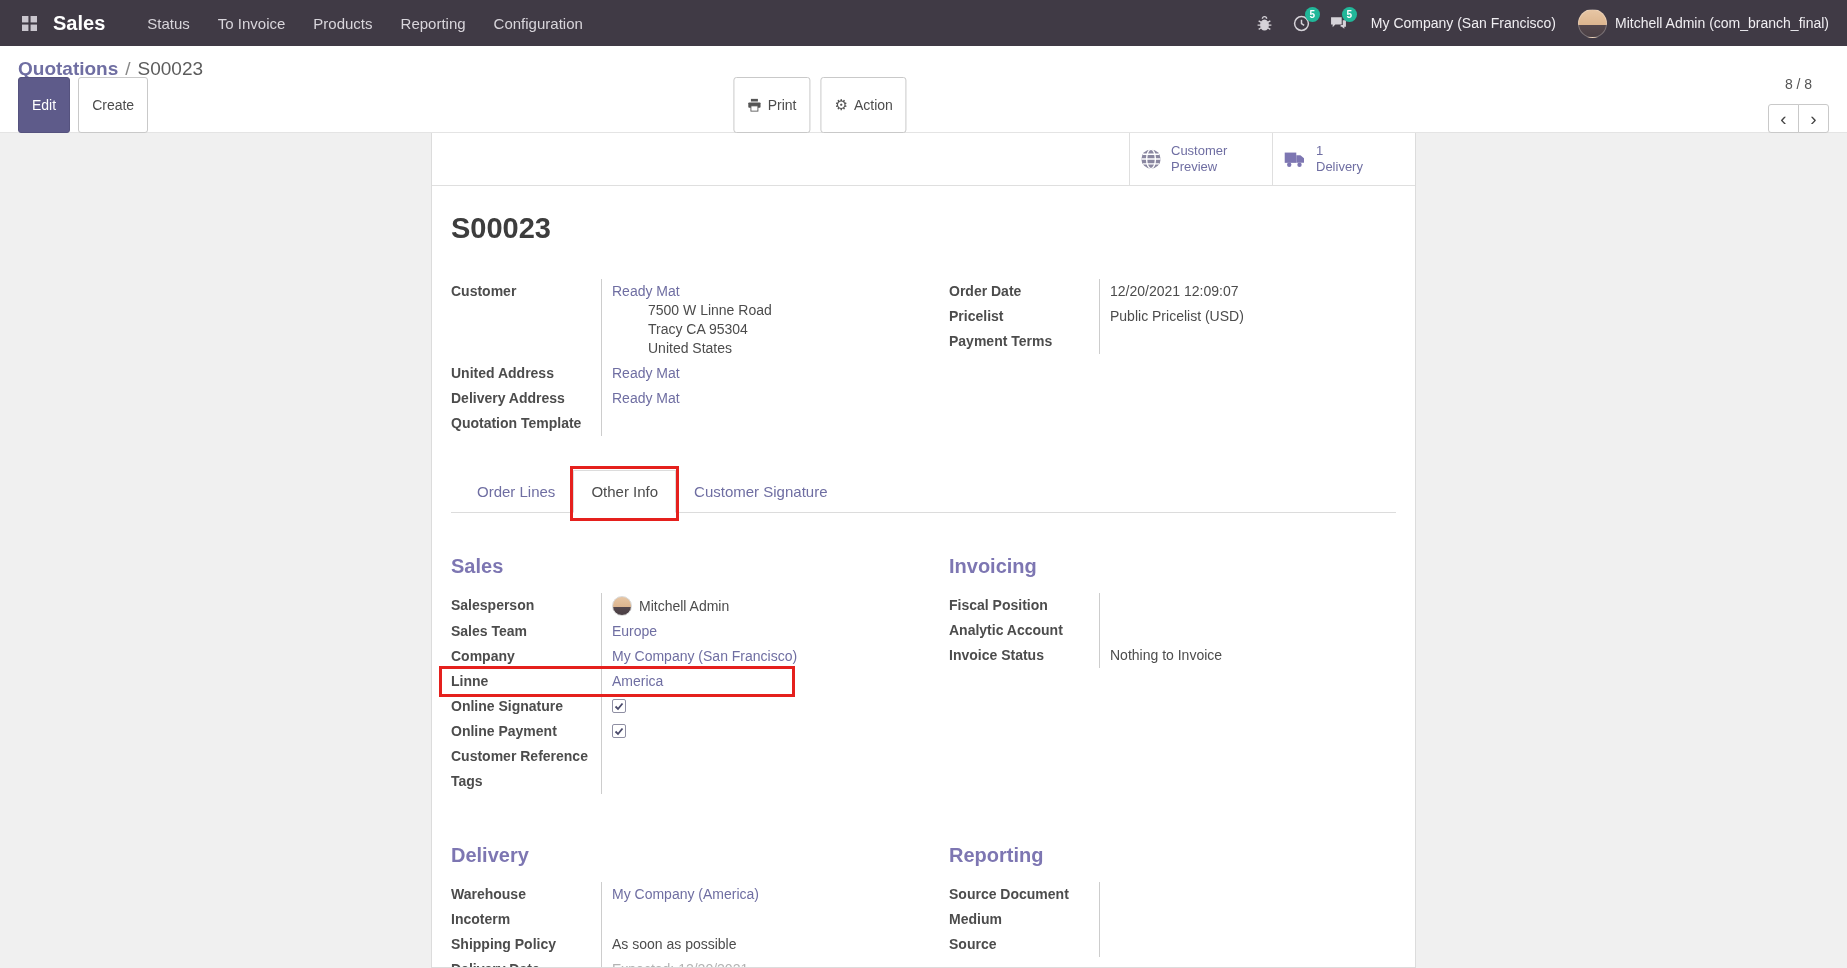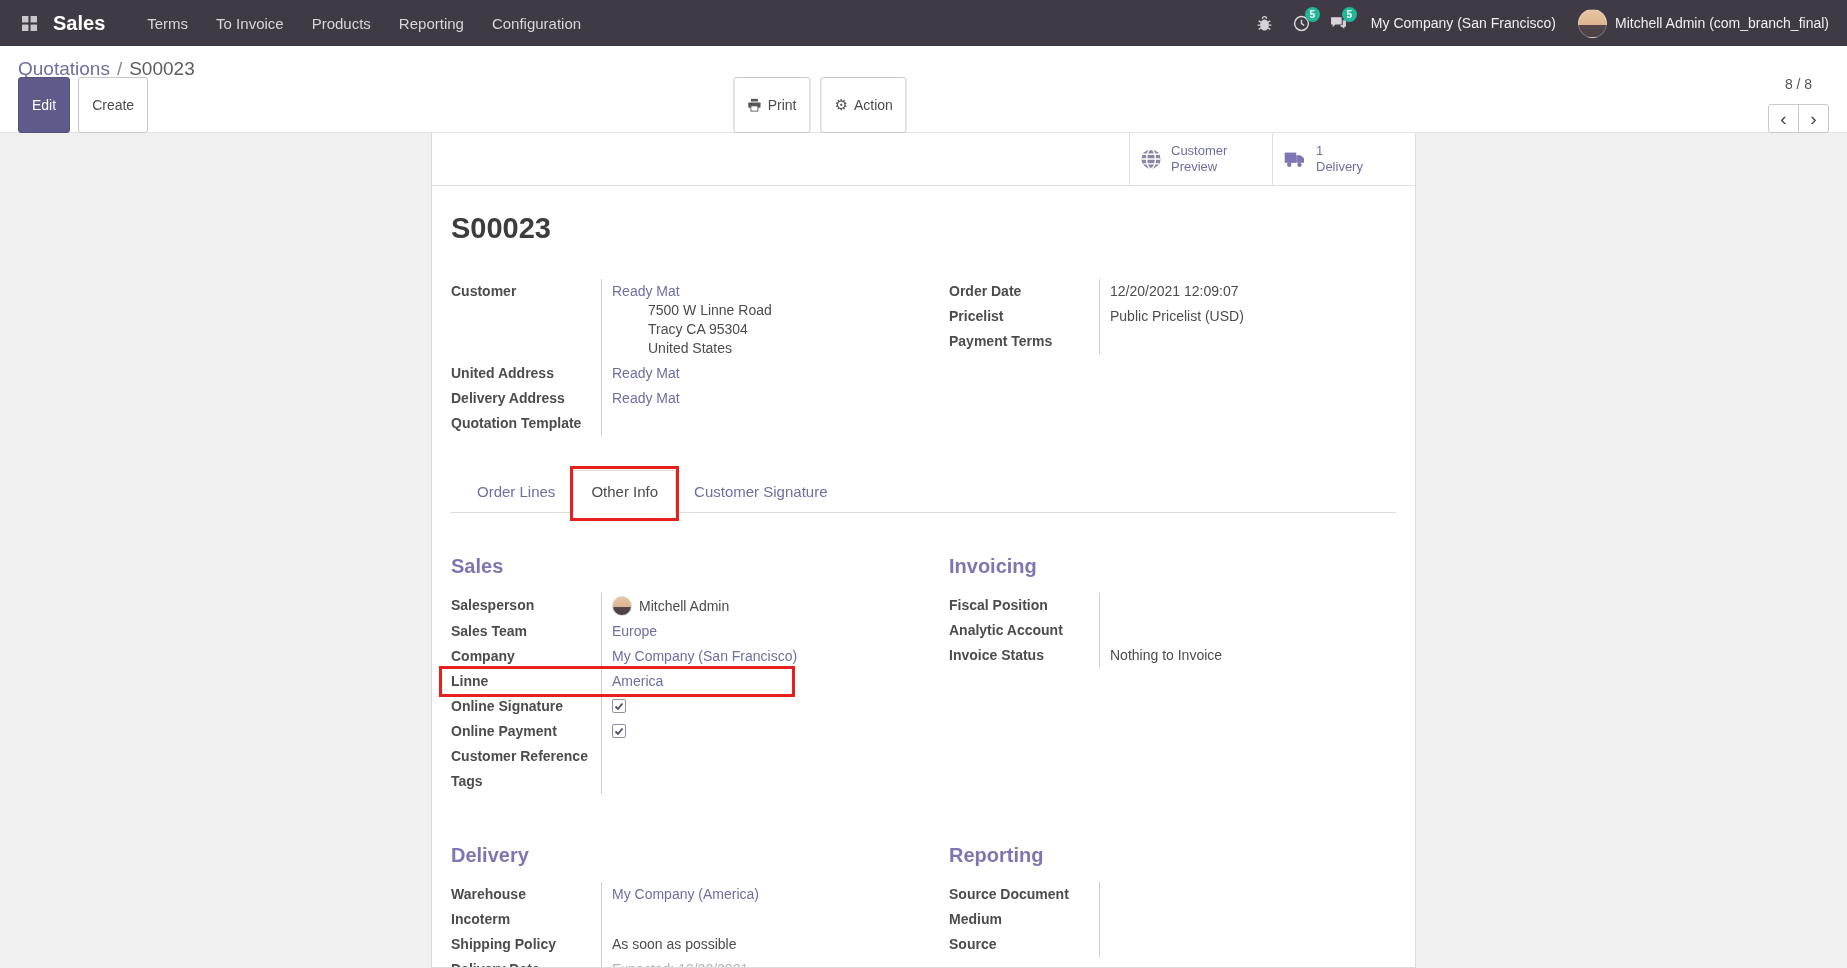--- a/index.html
+++ b/index.html
@@ -32,21 +32,21 @@
   .avatar {
     display:inline-block; border-radius:50%; overflow:hidden;
     background:linear-gradient(180deg,#e7c6a4 0%,#dcb58f 54%,#55484d 54%,#4a3f44 100%);
     border:1px solid rgba(255,255,255,.25);
   }
   .avatar.lg { width:29px; height:29px; }
   .avatar.sm { width:20px; height:20px; border-color:#d9d9d9; }
   
   .control-panel { background:#fff; padding:12px 18px 12px 18px; flex:0 0 auto; border-bottom:1px solid #e4e4e4; }
   .breadcrumb { font-size:19px; margin-bottom:9px; }
-  .breadcrumb a { color:#6f6ea2; text-decoration:none; cursor:pointer; }
+  .breadcrumb a { color:#6f6ea2; text-decoration:none; cursor:pointer;font-weight:bold; }
   .breadcrumb .sep { color:#888; margin:0 7px; }
   .breadcrumb .current { color:#5c5c5c; }
   .cp-row { display:flex; align-items:center; position:relative; height:31px; }
   .btn {
     font-size:14px; border-radius:3px; padding:18px 13px; cursor:pointer;
     border:1px solid #c9c9c9; background:#fff; color:#4c4c4c;
     display:inline-flex; align-items:center; gap:6px; line-height:18px;
   }
   .btn-primary { background:#5e5b8a; border-color:#55527e; color:#fff; }
   .cp-left { display:flex; gap:8px; }
@@ -115,21 +115,21 @@
   <span class="nav-apps">
     <svg width="15" height="15" viewBox="0 0 14 14" fill="#cac6ce">
       <rect x="0" y="0" width="6" height="6"></rect>
         <rect x="8" y="0" width="6" height="6"></rect>
       <rect x="0" y="8" width="6" height="6"></rect>
         <rect x="8" y="8" width="6" height="6"></rect>
     </svg>
   </span>
   <span class="nav-appname">Sales</span>
   <div class="nav-menu">
-    <span class="nav-menu-item">Terms</span>
+    <span class="nav-menu-item">Status</span>
     <span class="nav-menu-item">To Invoice</span>
     <span class="nav-menu-item">Products</span>
     <span class="nav-menu-item">Reporting</span>
     <span class="nav-menu-item">Configuration</span>
   </div>
   <div class="nav-right">
     <span class="nav-icon">
       <svg width="17" height="17" viewBox="0 0 16 16" fill="none" stroke="#d5d2d8" stroke-width="1.3">
         <ellipse cx="8" cy="9.5" rx="3.5" ry="4.5" fill="#d5d2d8"></ellipse>
         <path d="M6 3.5a2 2 0 0 1 4 0"></path>

